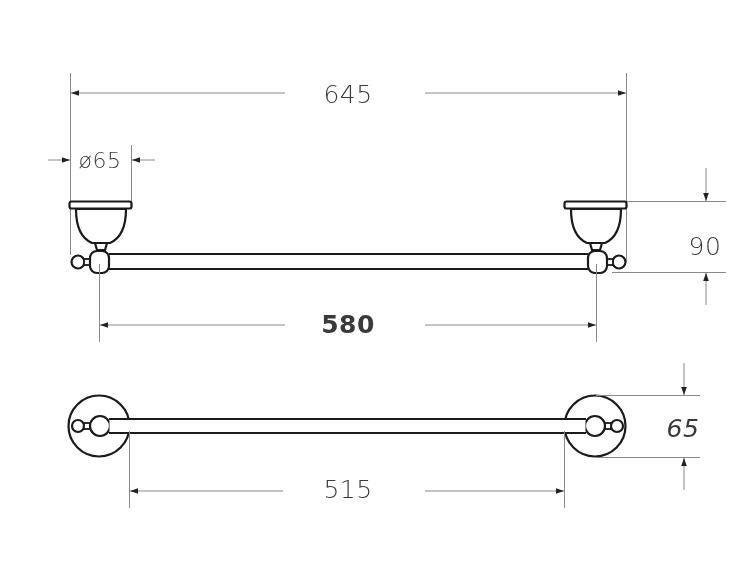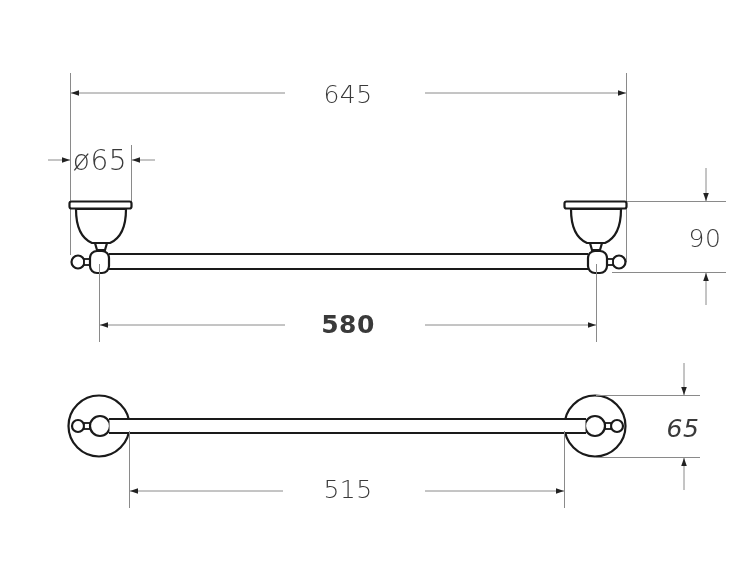--- a/index.html
+++ b/index.html
@@ -10,21 +10,21 @@
     position: absolute;
     font-family: "DejaVu Sans", "Liberation Sans", sans-serif;
     font-size: 25px;
     font-weight: 300;
     color: #3a3a3a;
     line-height: 1;
     white-space: nowrap;
     transform: translate(-50%, -50%);
     letter-spacing: 0.5px;
   }
-  .dimtext.small { font-size: 28px; }
+  .dimtext.small { font-size: 22px; }
 </style>
 </head>
 <body>
 
 <div id="canvas">
 
   <svg width="750" height="568" viewBox="0 0 750 568">
     <defs>
       <marker id="arr" viewBox="0 0 10 10" refX="10" refY="5" markerWidth="10" markerHeight="8" orient="auto-start-reverse" markerUnits="userSpaceOnUse">
         <path d="M0,1.5 L10,5 L0,8.5 Z" fill="#222"></path>
@@ -120,17 +120,17 @@
         <line x1="129.5" y1="431" x2="129.5" y2="508" stroke="#8a8a8a" stroke-width="1"></line>
         <line x1="564.5" y1="431" x2="564.5" y2="508" stroke="#8a8a8a" stroke-width="1"></line>
         <line x1="130" y1="491" x2="283" y2="491" stroke="#8a8a8a" stroke-width="1" marker-start="url(#arr)"></line>
         <line x1="425" y1="491" x2="564" y2="491" stroke="#8a8a8a" stroke-width="1" marker-end="url(#arr)"></line>
       </g>
     </g>
   </svg>
 
   <div class="dimtext" style="left:348px; top:94px;">645</div>
   <div class="dimtext small" style="left:100px; top:161px;">ø65</div>
-  <div class="dimtext" style="left:705px; top:238px;">90</div>
+  <div class="dimtext" style="left:705px; top:246px;">90</div>
   <div class="dimtext" style="left:348px; top:324px;font-weight:bold;">580</div>
   <div class="dimtext" style="left:683px; top:428px;font-style:italic;">65</div>
   <div class="dimtext" style="left:348px; top:489px;text-align:right;">515</div>
 </div>
 
 </body></html>

